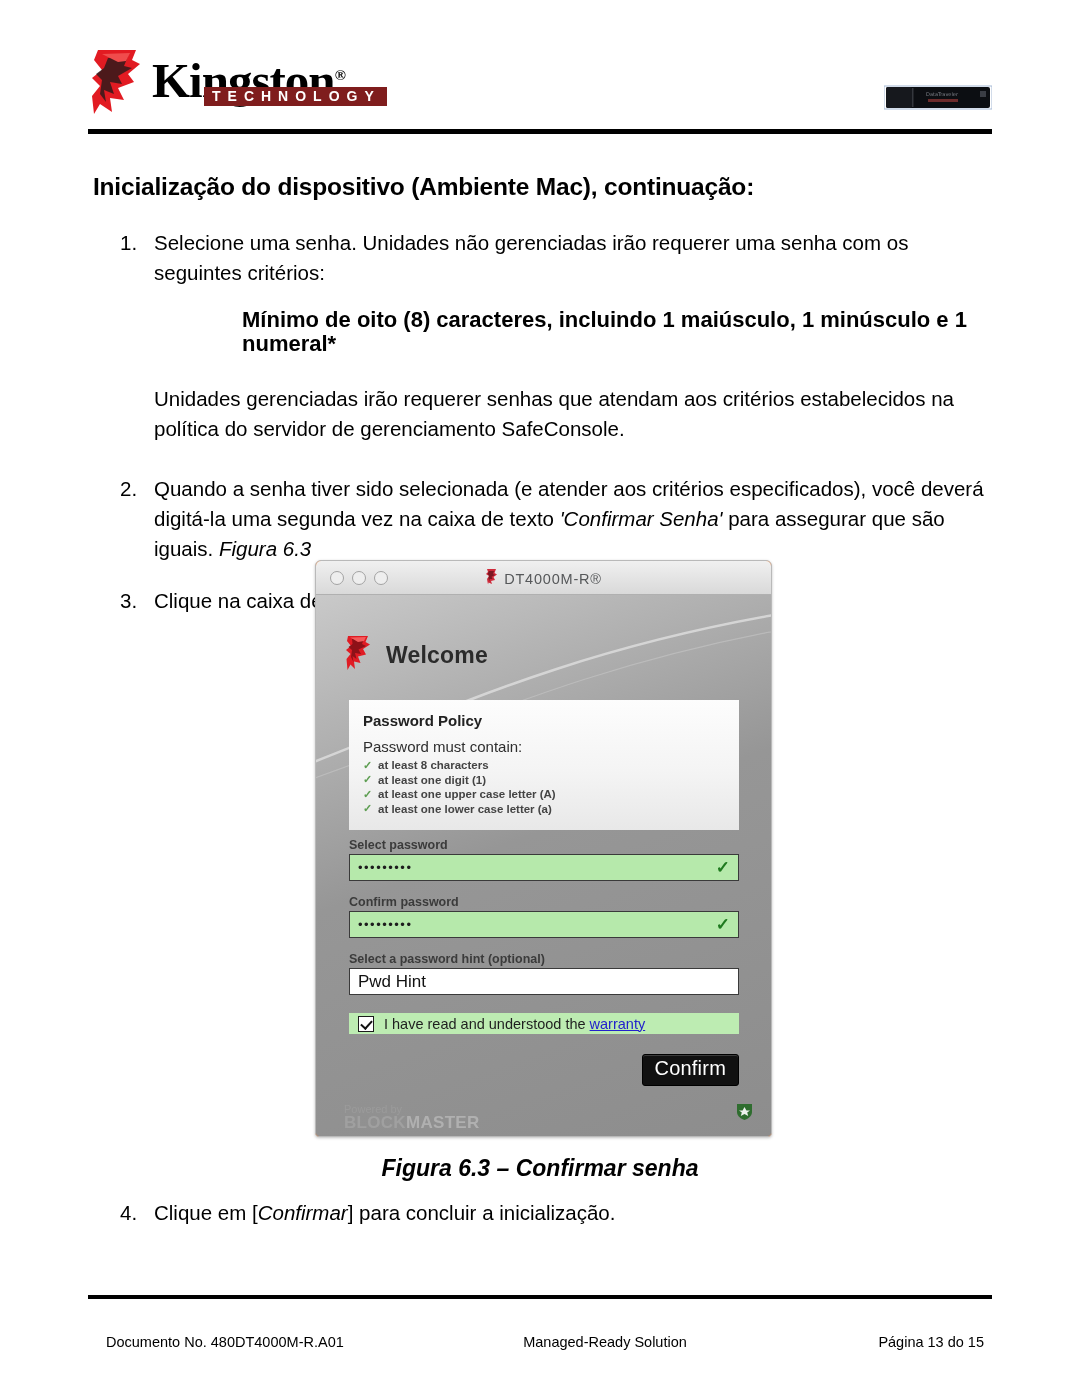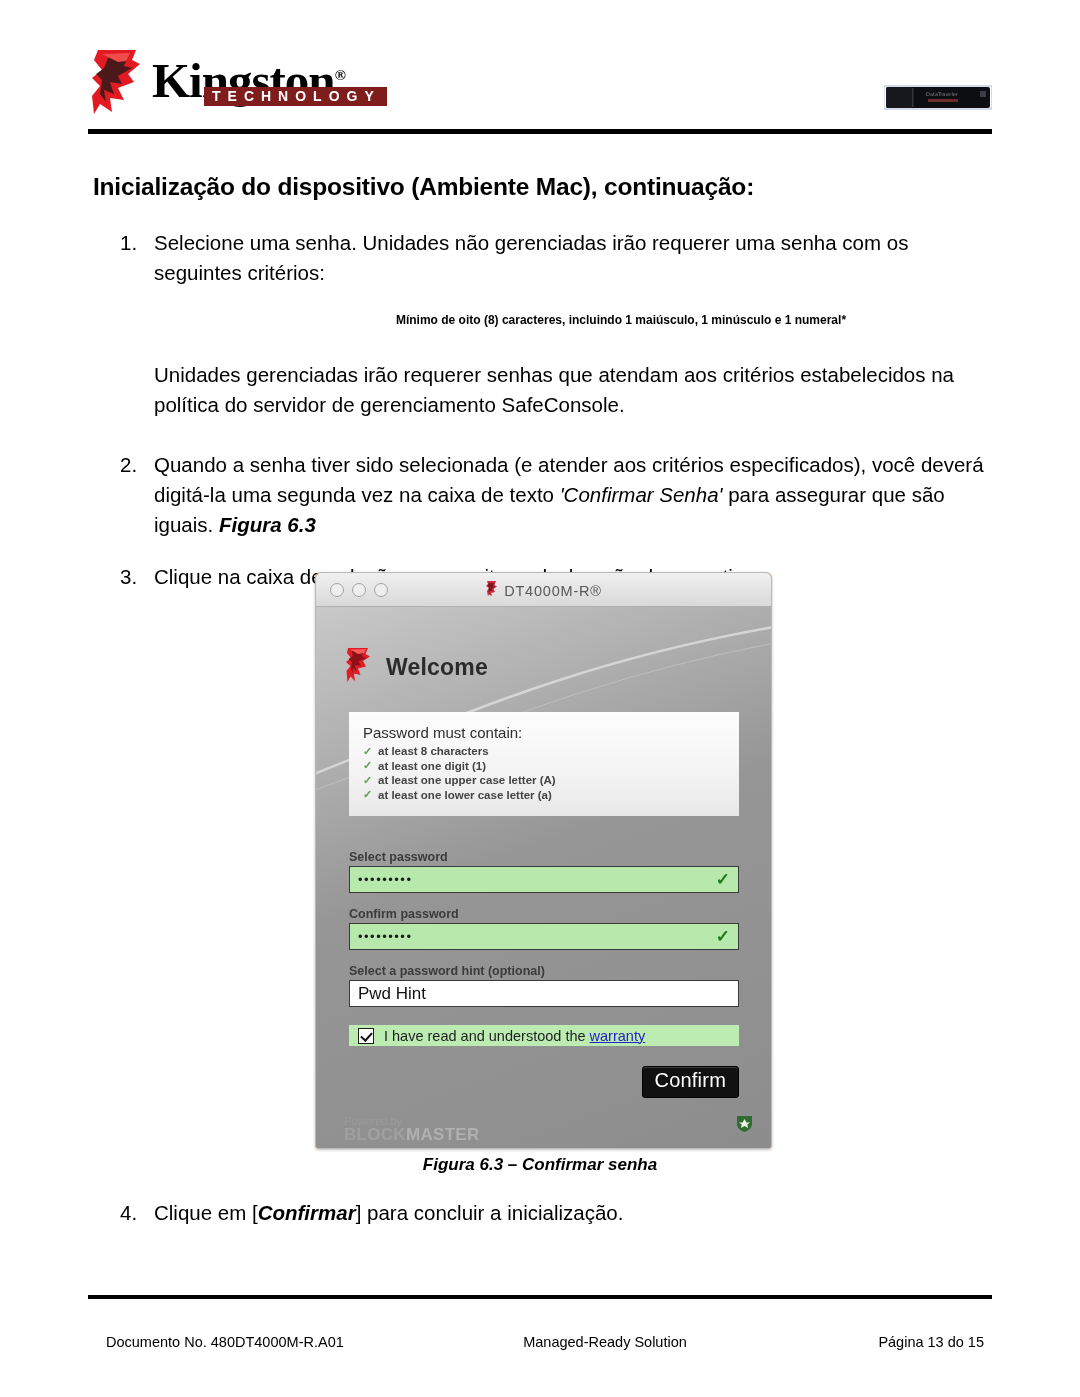--- a/index.html
+++ b/index.html
@@ -112,46 +112,45 @@
     margin-bottom: 0;
   }
   .li-num {
     width: 34px;
     flex: 0 0 34px;
     text-align: left;
   }
   .li-body { flex: 1 1 auto; }
   .note-bold {
     margin: 20px 0 0 122px;
-    font-size: 12px;
+    font-size: 22px;
     font-weight: bold;
     line-height: 24px;
-    text-align: center;
   }
   .para {
     margin: 28px 0 0 34px;
     font-size: 20.5px;
     line-height: 30px;
   }
   .gap-1 { height: 30px; }
   .gap-2 { height: 22px; }
   em.i { font-style: italic; }
-  strong.bi { font-style: italic; font-weight: bold; }
+  strong.bi { font-style: italic; font-weight: normal; }
 
   
   .figure {
     position: absolute;
     left: 315px;
     top: 560px;
     width: 455px;
     height: 575px;
   }
   .mac-window {
     position: absolute;
-    left: 0; top: 12px;
+    left: 0; top: 0;
     width: 455px;
     height: 575px;
     background: #f97316;
     border: 1px solid #b9b9b9;
     border-radius: 6px 6px 4px 4px;
     overflow: hidden;
     box-shadow: 0 1px 3px rgba(0,0,0,0.25);
   }
   .titlebar {
     height: 33px;
@@ -354,21 +353,21 @@
   .shield {
     position: absolute;
     right: 18px; bottom: 12px;
   }
 
   .fig-caption {
     position: absolute;
     left: 0; top: 1155px;
     width: 1080px;
     text-align: center;
-    font-size: 17px;
+    font-size: 23px;
     font-weight: bold;
     font-style: italic;
     color: #000;
   }
 
   .item4 {
     position: absolute;
     left: 120px;
     top: 1198px;
     width: 880px;
@@ -490,20 +489,21 @@
             <svg width="28" height="36" viewBox="0 0 28 36">
               <path d="M4 1 L24 1 L21.5 7 L26 9.5 L19 14 L22 19.5 L14 21.5 L16.5 28 L10 26.5 L11 34 L6.5 29.5 L3.5 35 L2.5 24 L6.5 19 L2 15 L7 11 L3 6 Z" fill="#e01c24"></path>
               <path d="M8 4 L20 4 L18 9 L22 11 L14.5 14.5 L17 19 L11 18 L12.5 24 L8.5 21 L9.5 27 L7 22 L8 15 L4.5 12 L8.5 9 Z" fill="#8e1118"></path>
               <path d="M6 2.5 L22 2 L20 6 L14 7 L9 4 Z" fill="#f45b5b"></path>
             </svg>
           </span>
           <span class="welcome-text">Welcome</span>
         </div>
 
         <div class="policy-box">
+          <div class="policy-title">Password Policy</div>
           <div class="policy-sub">Password must contain:</div>
           <div class="policy-item">
             <span class="chk-sm">✓</span>
             <span>at least 8 characters</span>
           </div>
           <div class="policy-item">
             <span class="chk-sm">✓</span>
             <span>at least one digit (1)</span>
           </div>
           <div class="policy-item">

